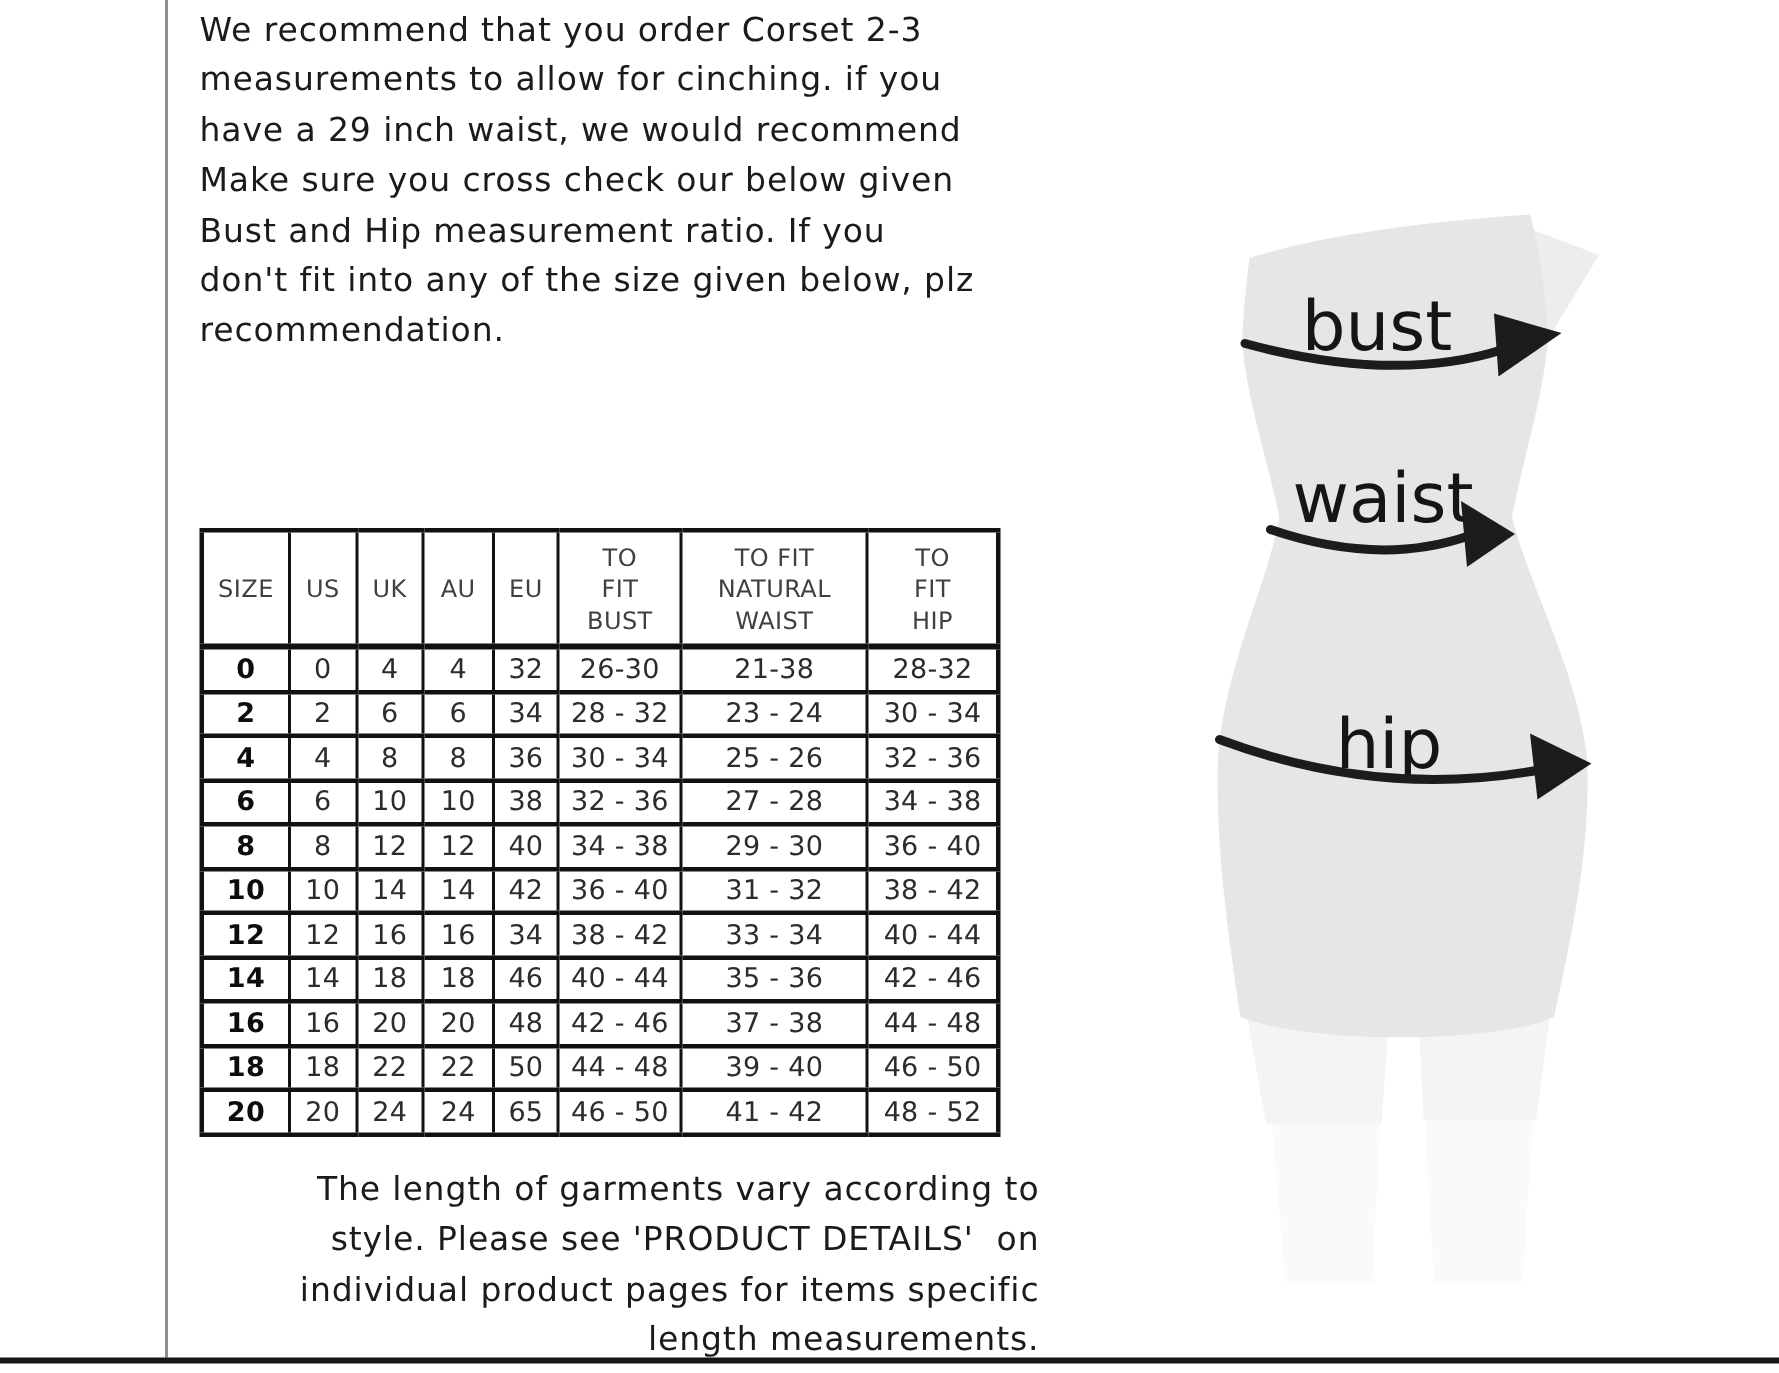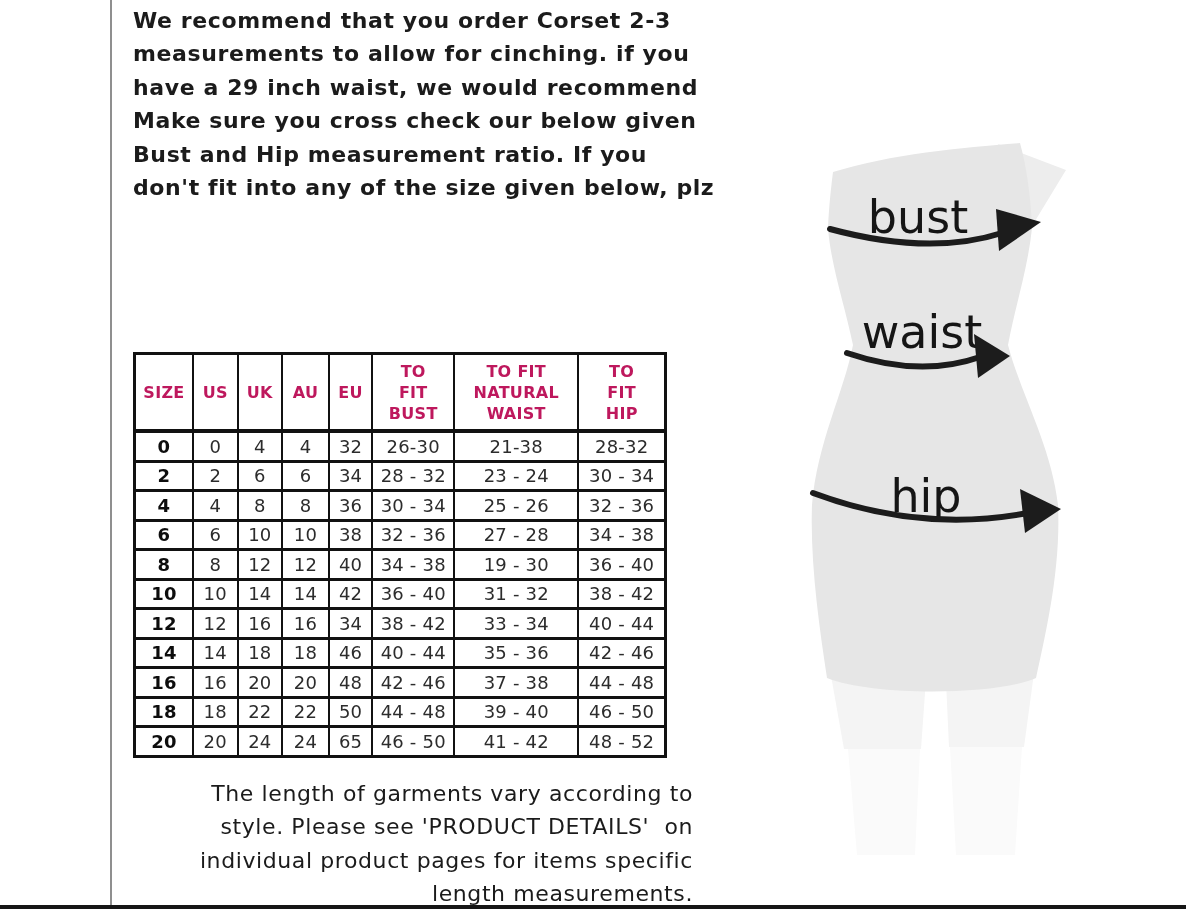--- a/index.html
+++ b/index.html
@@ -8,36 +8,36 @@
     --arrow:#1c1c1c; --vline:#8f8f8f; --hline:#161616;
   }
   html,body{margin:0;padding:0;}
   .page{
     position:relative; width:1186px; height:915px; background:var(--bg);
     overflow:hidden; font-family:"DejaVu Sans","Liberation Sans",sans-serif;
     color:var(--text);
   }
   .vline{position:absolute; left:110px; top:0; width:2px; height:905px; background:var(--vline);}
   .hline{position:absolute; left:0; top:905px; width:1186px; height:4px; background:var(--hline);}
-  .intro{position:absolute; left:133px; top:4px; width:560px;font-weight:bold;}
+  .intro{position:absolute; left:133px; top:4px; width:560px;}
   .footer{position:absolute; left:133px; top:777px; width:560px;text-align:right;}
   .textline{
     white-space:pre; font-size:22px; line-height:33.4px; height:33.4px;
     letter-spacing:0.6px; color:var(--text);
   }
   .size-table{
     position:absolute; left:133px; top:352px; width:534px;
     border-collapse:collapse; table-layout:fixed;
     border:3px solid var(--table-border); background:var(--bg);
   }
   .size-table th{
     border:2px solid var(--table-border); border-top-width:3px; border-bottom-width:4px;
-    font-size:16px; font-weight:bold; line-height:21px; text-align:center;
+    font-size:16px; font-weight:normal; line-height:21px; text-align:center;
     vertical-align:middle; white-space:pre-line; height:74px; padding:0;
-    color:#be185d; letter-spacing:0.3px;
+    color:#404040; letter-spacing:0.3px;
   }
   .size-table td{
     border:2px solid var(--table-border); border-top-width:3px; border-bottom-width:3px;
     font-size:18px; text-align:center; vertical-align:middle; height:26.5px; padding:0;
     color:var(--table-text); white-space:pre; letter-spacing:0.2px;
   }
   .size-table td.size-col{font-weight:bold; color:#0d0d0d;}
   .figure{position:absolute; left:760px; top:100px; width:426px; height:800px;}
   .fig-label{
     font-family:"DejaVu Sans","Liberation Sans",sans-serif; font-size:46px;
@@ -52,20 +52,21 @@
   <div class="vline"></div>
   <div class="hline"></div>
 
   <div class="intro">
     <div class="textline">We recommend that you order Corset 2-3</div>
     <div class="textline">measurements to allow for cinching. if you</div>
     <div class="textline">have a 29 inch waist, we would recommend</div>
     <div class="textline">Make sure you cross check our below given</div>
     <div class="textline">Bust and Hip measurement ratio. If you</div>
     <div class="textline">don't fit into any of the size given below, plz</div>
+    <div class="textline">recommendation.</div>
   </div>
 
   <table class="size-table">
     <colgroup>
       <col style="width:11.0%">
         <col style="width:8.4%">
         <col style="width:8.4%">
       <col style="width:8.8%">
         <col style="width:8.2%">
         <col style="width:15.4%">
@@ -131,21 +132,21 @@
           <td>27 - 28</td>
           <td>34 - 38</td>
         </tr>
         <tr>
           <td class="size-col">8</td>
           <td>8</td>
           <td>12</td>
           <td>12</td>
           <td>40</td>
           <td>34 - 38</td>
-          <td>19 - 30</td>
+          <td>29 - 30</td>
           <td>36 - 40</td>
         </tr>
         <tr>
           <td class="size-col">10</td>
           <td>10</td>
           <td>14</td>
           <td>14</td>
           <td>42</td>
           <td>36 - 40</td>
           <td>31 - 32</td>

